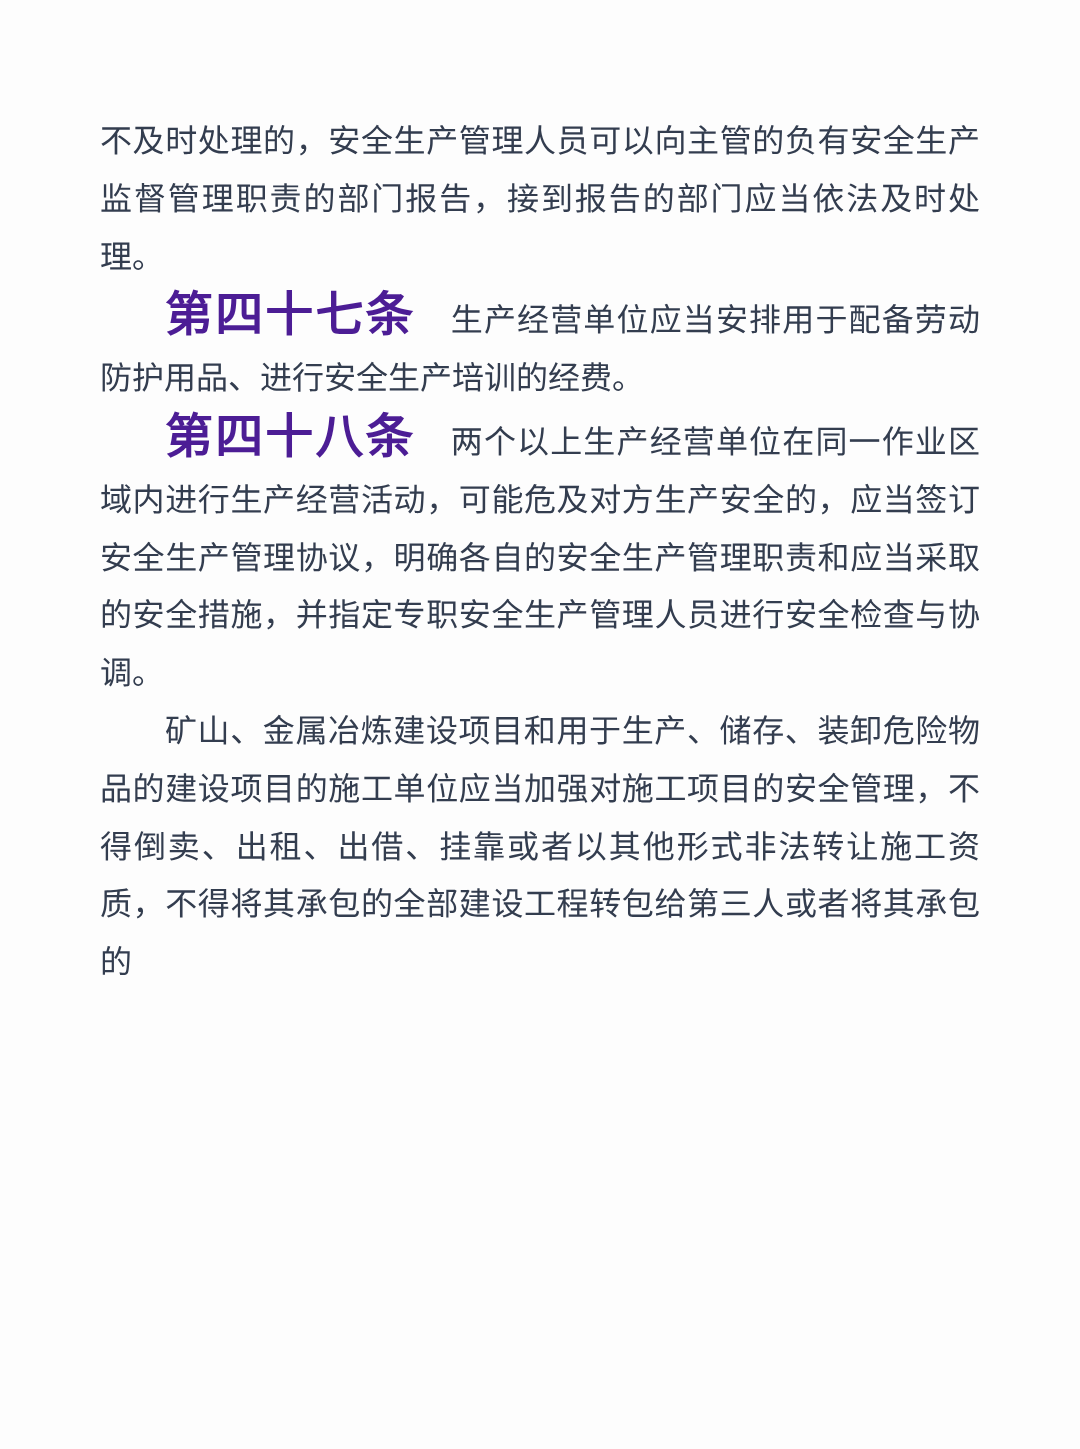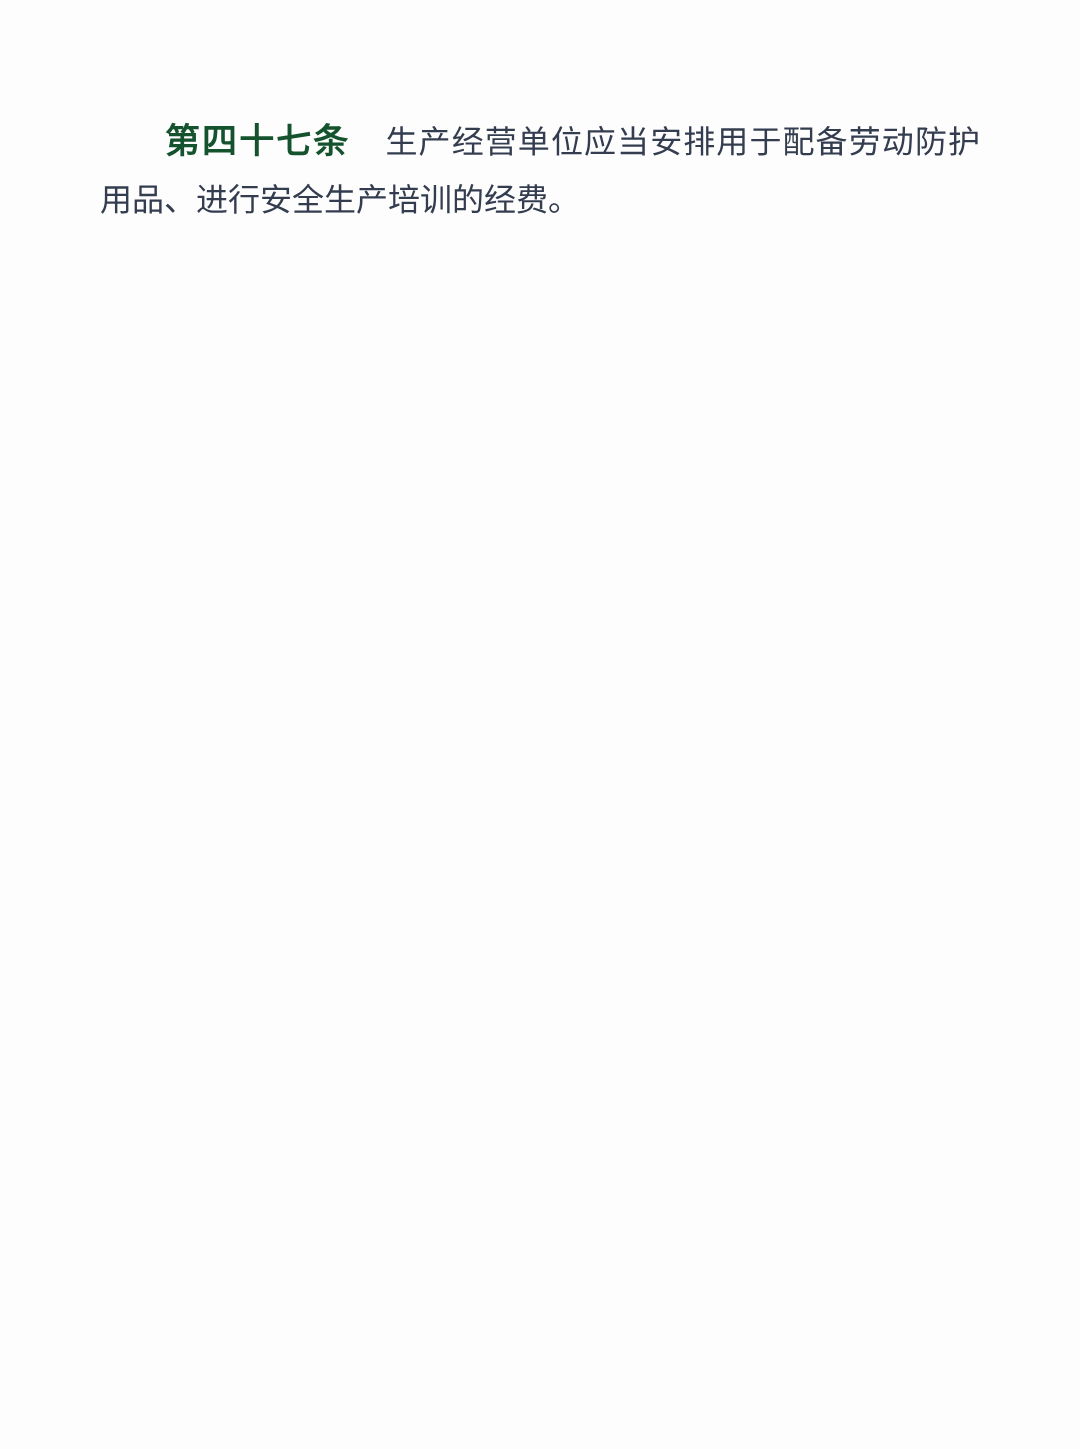--- a/index.html
+++ b/index.html
@@ -31,33 +31,36 @@
     text-indent: 65px;
     word-break: normal;
     overflow-wrap: break-word;
   }
   p.para.flush {
     text-indent: 0;
   }
   .artnum {
     font-family: "DejaVu Sans", "Liberation Sans", sans-serif;
     font-weight: bold;
-    font-size: 35px;
+    font-size: 48px;
     letter-spacing: 1px;
-    color: #14532d;
+    color: #4c1d95;
     margin-right: 35px;
   }
 </style>
 </head>
 <body>
 
 <div class="page">
   <div class="doc-body">
 
+    <p class="para flush">不及时处理的，安全生产管理人员可以向主管的负有安全生产监督管理职责的部门报告，接到报告的部门应当依法及时处理。</p>
 
     <p class="para"><span class="artnum">第四十七条</span><span>生产经营单位应当安排用于配备劳动防护用品、进行安全生产培训的经费。</span></p>
 
+    <p class="para"><span class="artnum">第四十八条</span><span>两个以上生产经营单位在同一作业区域内进行生产经营活动，可能危及对方生产安全的，应当签订安全生产管理协议，明确各自的安全生产管理职责和应当采取的安全措施，并指定专职安全生产管理人员进行安全检查与协调。</span></p>
 
 
 
+    <p class="para">矿山、金属冶炼建设项目和用于生产、储存、装卸危险物品的建设项目的施工单位应当加强对施工项目的安全管理，不得倒卖、出租、出借、挂靠或者以其他形式非法转让施工资质，不得将其承包的全部建设工程转包给第三人或者将其承包的</p>
 
   </div>
 </div>
 
 </body></html>

